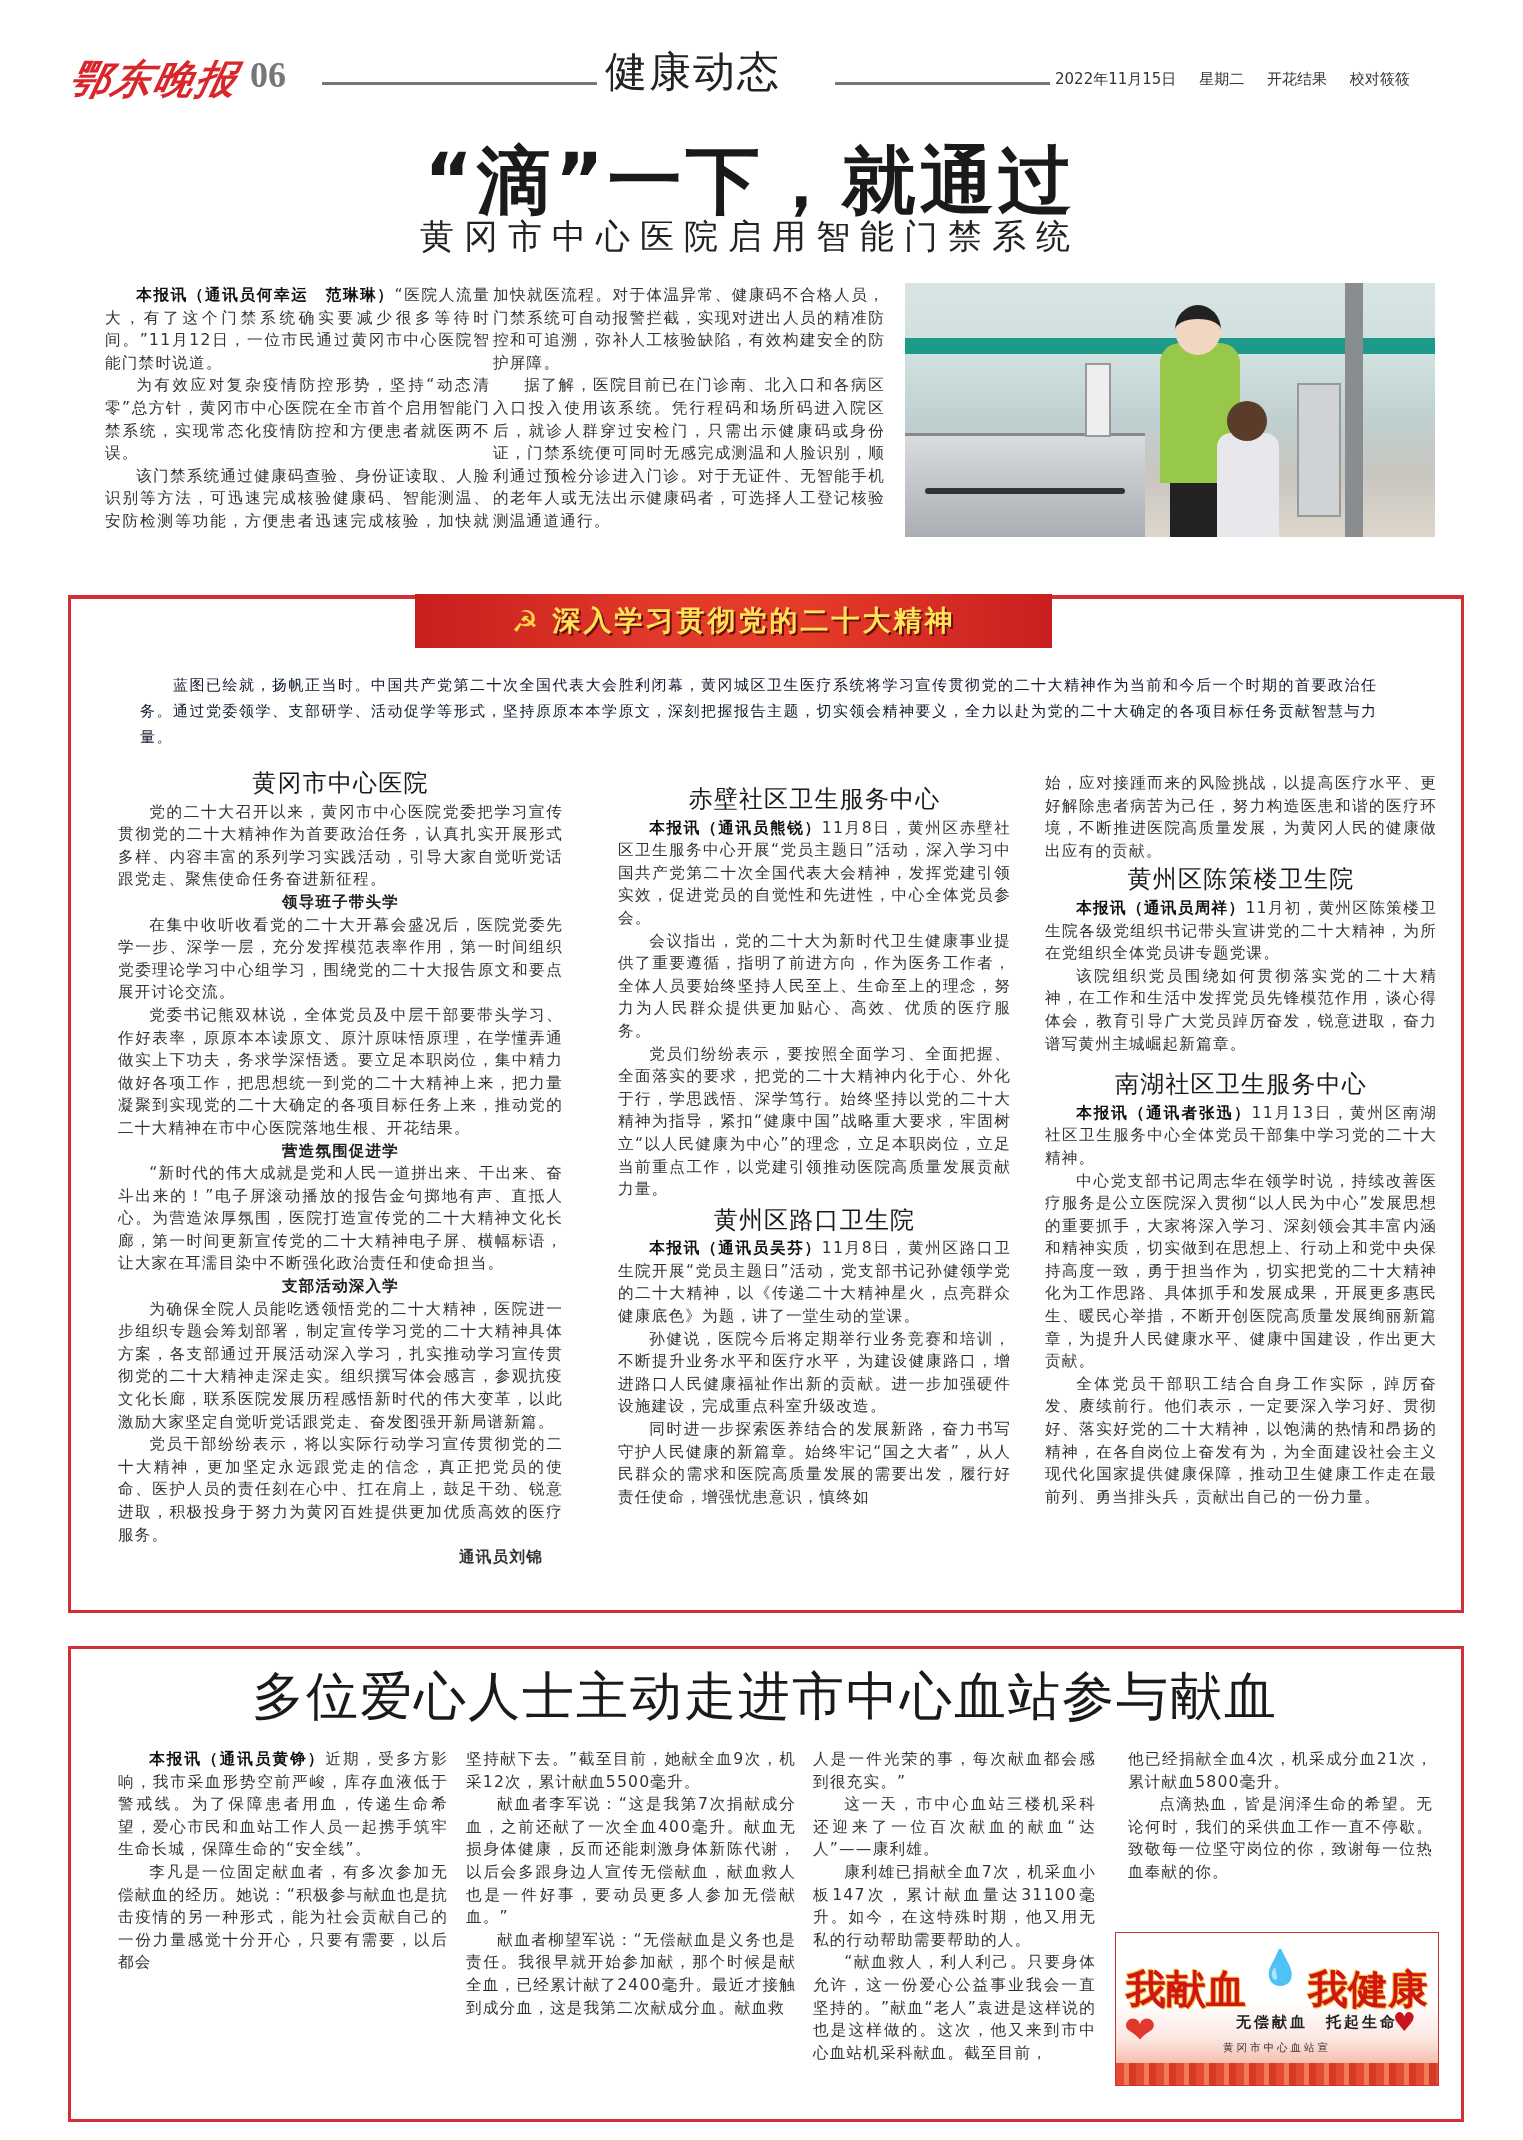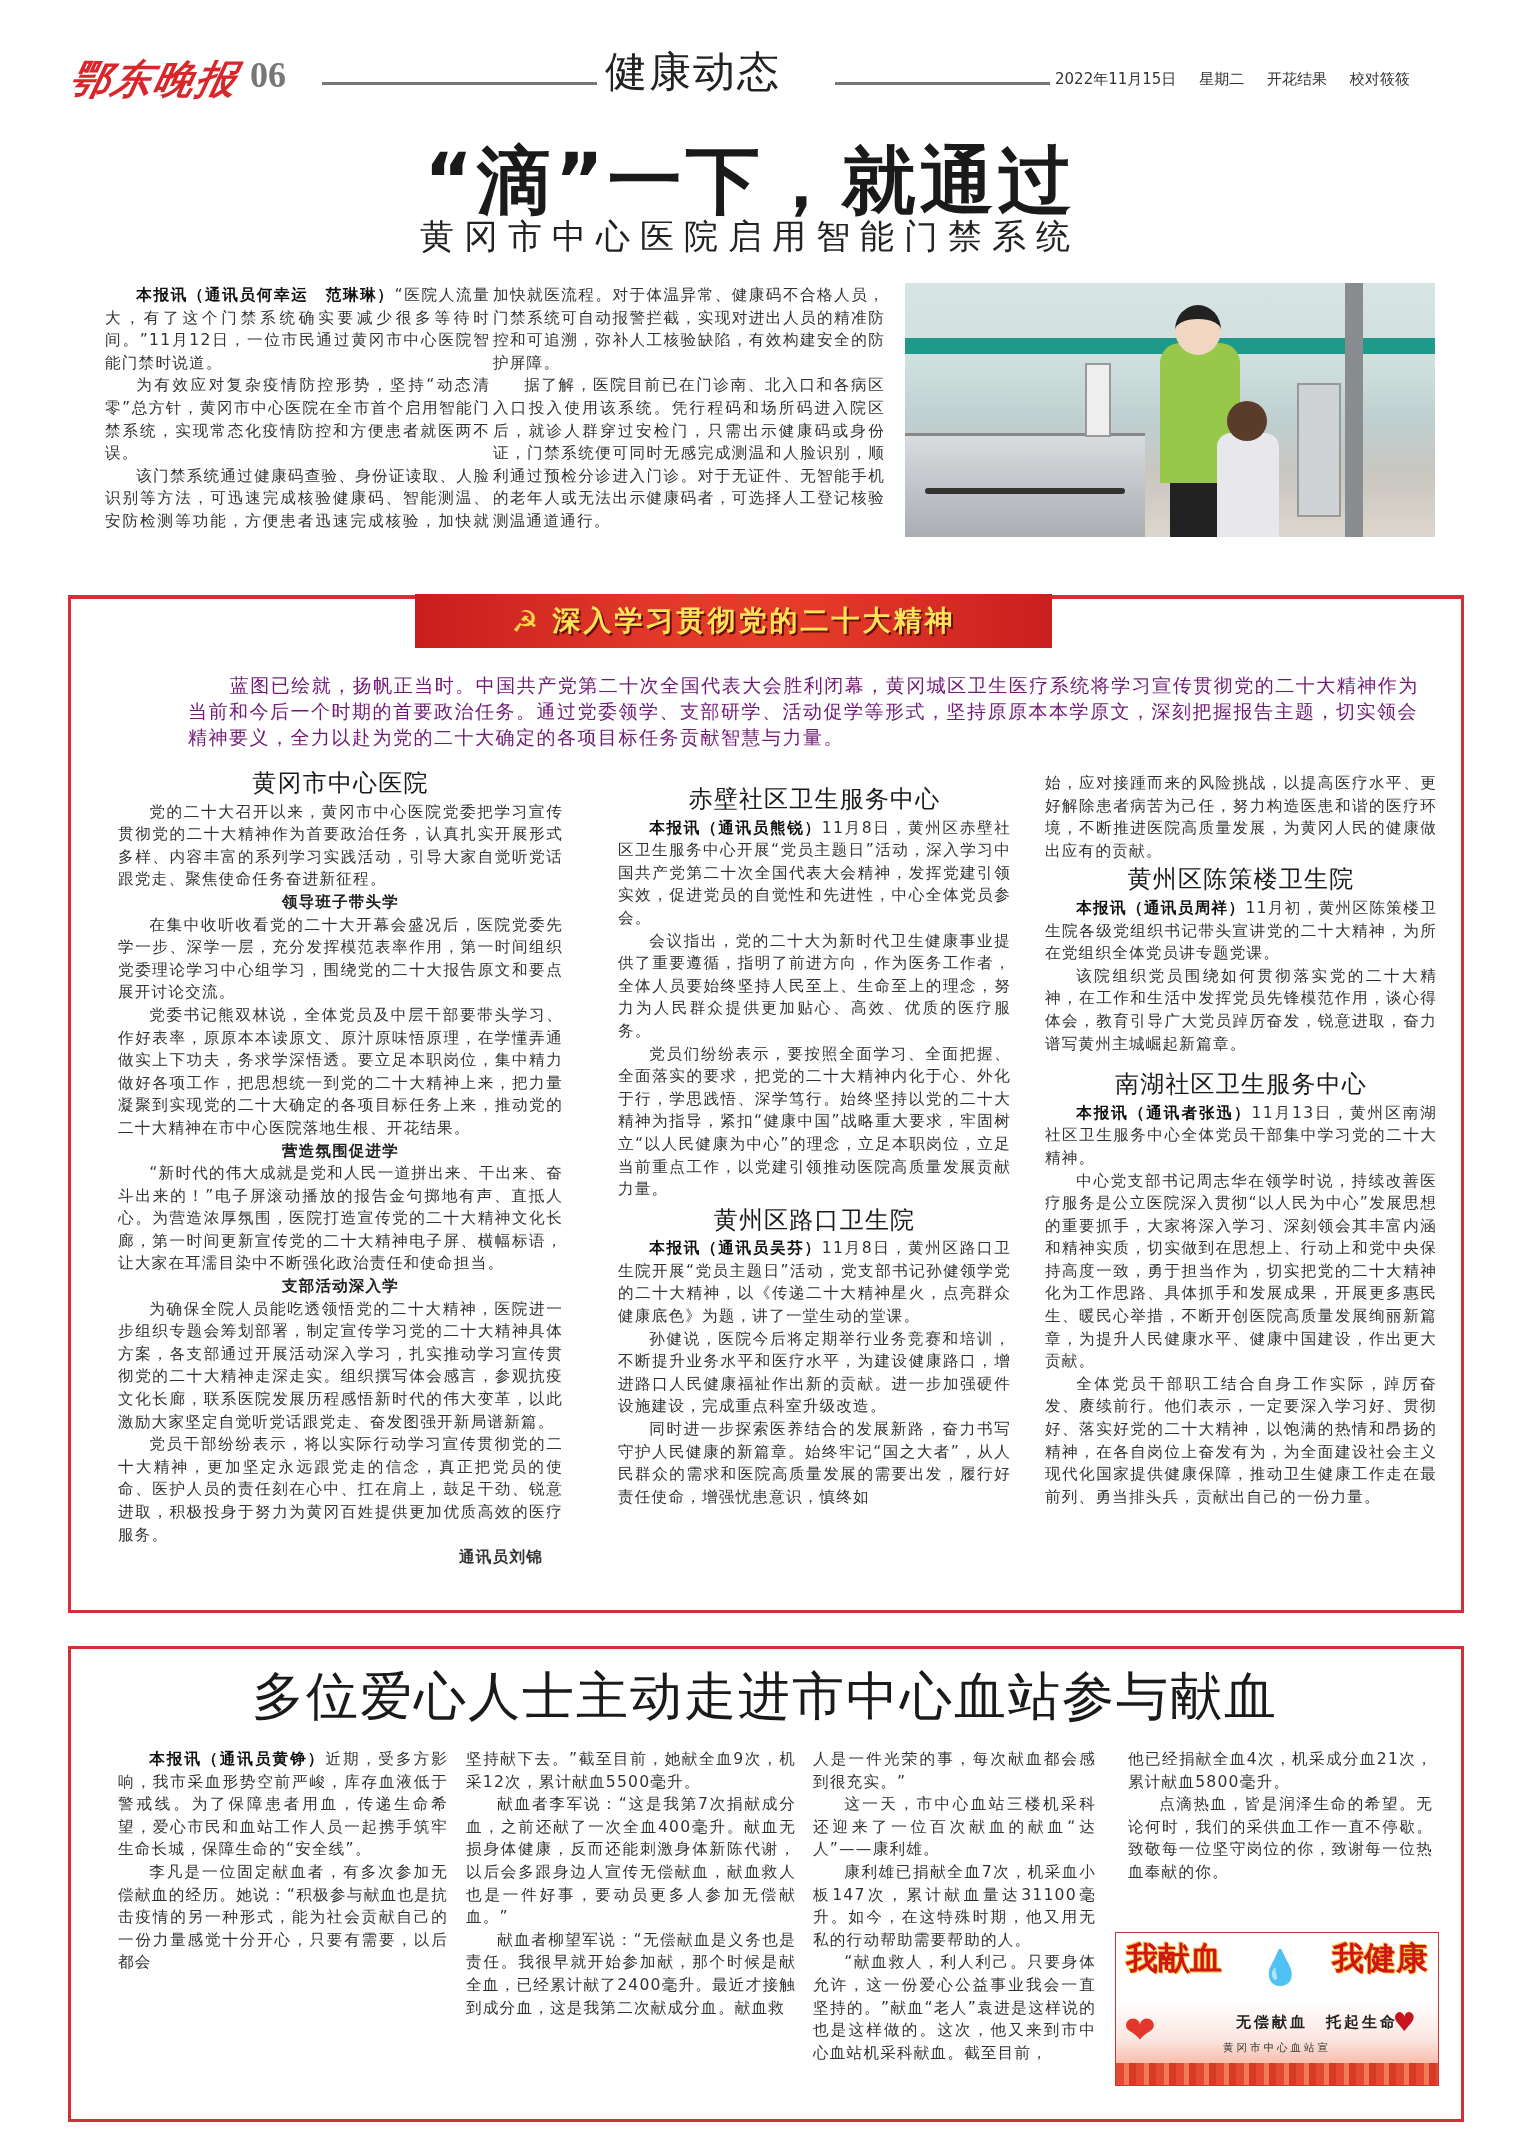--- a/index.html
+++ b/index.html
@@ -18,30 +18,30 @@
   
   .txt{font-size:15.6px;line-height:22.6px;text-align:justify;color:#333;letter-spacing:1.2px;}
   .txt p{margin:0;text-indent:2em;}
   .txt b{color:#111;}
   .photo{left:905px;top:283px;width:530px;height:254px;background:linear-gradient(180deg,#d7e4e3 0%,#cfe0df 30%,#bfcfcf 55%,#c9c6c0 75%,#ddd6cc 100%);overflow:hidden;}
   
   .pbox{left:68px;top:595px;width:1390px;height:1015px;border:3px solid #d32f36;border-top:none;}
   .ptop{left:68px;top:595px;width:1393px;height:4px;background:#d32f36;}
   .banner{left:415px;top:594px;width:637px;height:54px;background:linear-gradient(90deg,#c81e1e,#e23a2a 40%,#e53c2a 60%,#c91f1f);display:flex;align-items:center;justify-content:center;}
   .banner-text{font-size:28px;font-weight:bold;color:#ffe45a;letter-spacing:3px;text-shadow:2px 2px 0 #6a0d0d;}
-  .intro{left:140px;top:672px;width:1250px;font-family:"DejaVu Serif",serif;font-size:19px;line-height:26px;color:#701a75;letter-spacing:1.5px;margin-left:48px;}
+  .intro{left:140px;top:672px;width:1250px;font-family:"DejaVu Serif",serif;font-size:15px;line-height:26px;color:#0f172a;letter-spacing:1.5px;}
   .intro p{margin:0;text-indent:2.2em;}
   .colhead{font-size:24px;text-align:center;color:#1a1a1a;margin:0 0 6px 0;}
   .subtitle{text-align:center;font-weight:bold;font-size:15.5px;color:#222;margin:0;}
   .byline{text-align:right;font-weight:bold;padding-right:20px;}
   
   .bbox{left:68px;top:1646px;width:1390px;height:470px;border:3px solid #d32f36;}
   .bhead{left:100px;top:1662px;width:1330px;text-align:center;font-size:52px;color:#1a1a1a;letter-spacing:2px;}
   .ad{left:1115px;top:1932px;width:322px;height:152px;border:1px solid #c33;background:linear-gradient(180deg,#fff 0%,#fff 45%,#fbe6e0 70%,#f29a7e 100%);overflow:hidden;}
-  .ad-l{position:absolute;top:4px;font-family:Liberation Mono, monospace;font-weight:bold;font-size:32px;color:#d01515;text-shadow:1px 1px 0 #f5c842,-1px -1px 0 #f5c842;}
+  .ad-l{position:absolute;top:29px;font-family:Liberation Mono, monospace;font-weight:bold;font-size:40px;color:#d01515;text-shadow:1px 1px 0 #f5c842,-1px -1px 0 #f5c842;}
   .ad-mid{position:absolute;left:0;width:100%;top:80px;text-align:center;font-family:"DejaVu Serif",serif;font-weight:bold;font-size:15px;color:#222;letter-spacing:3px;padding-left:40px;}
   .ad-org{position:absolute;left:0;width:100%;top:108px;text-align:center;font-size:10.5px;color:#333;letter-spacing:3px;}
 </style>
 </head>
 <body>
 
 <div class="abs logo">鄂东晚报</div>
 <div class="abs pagenum">06</div>
 <div class="abs rule" style="left:322px;top:82px;width:275px;"></div>
 <div class="abs section">健康动态</div>

